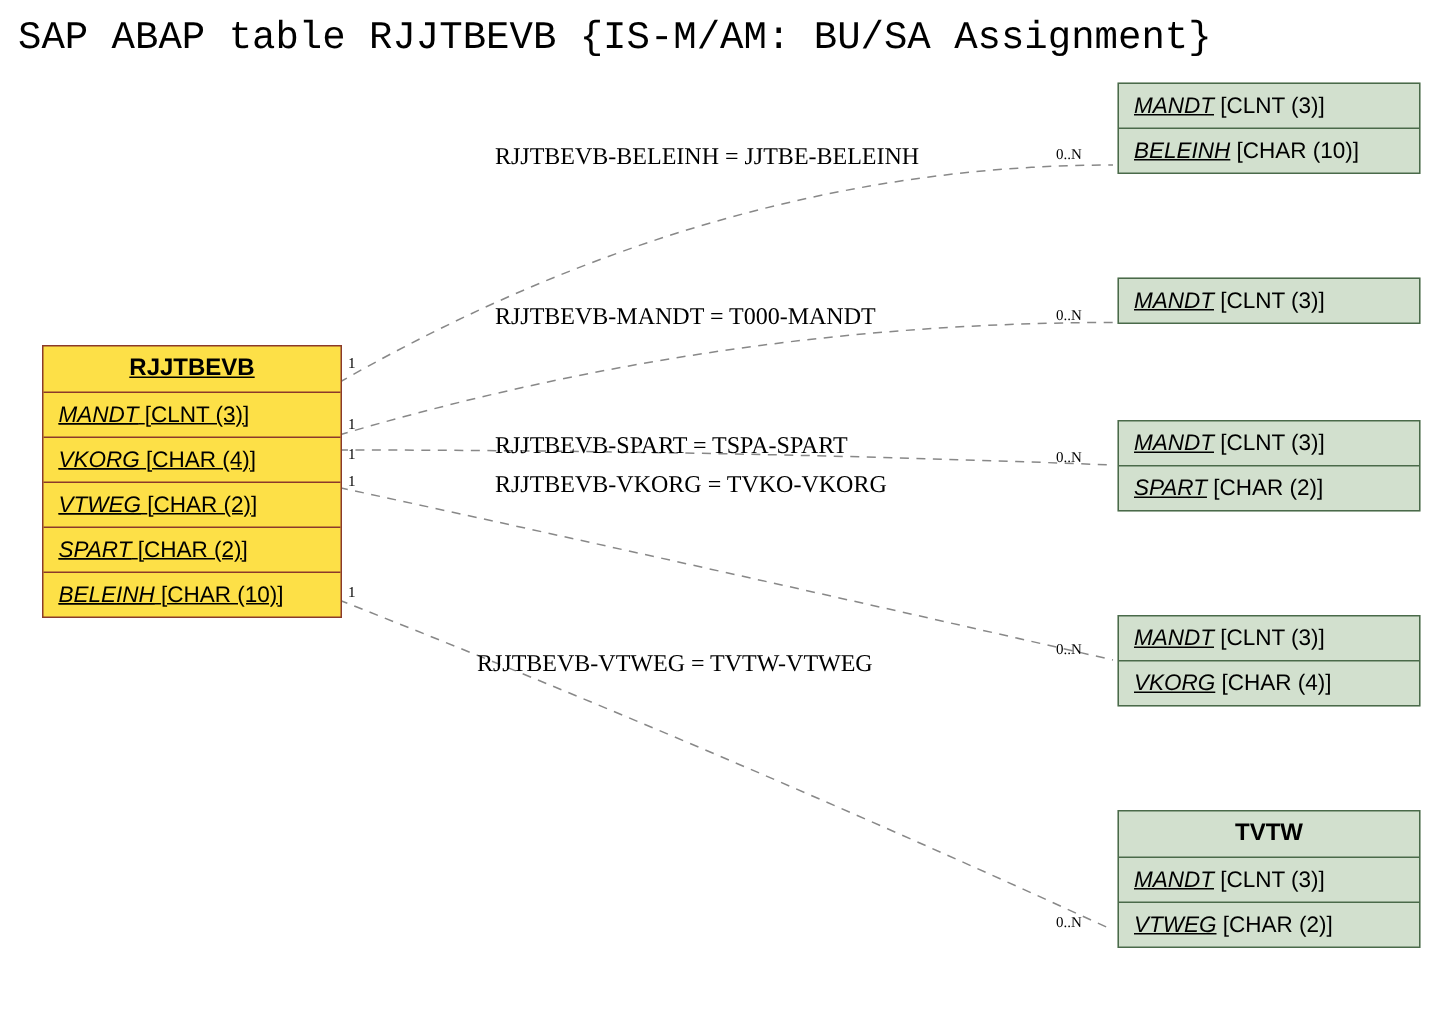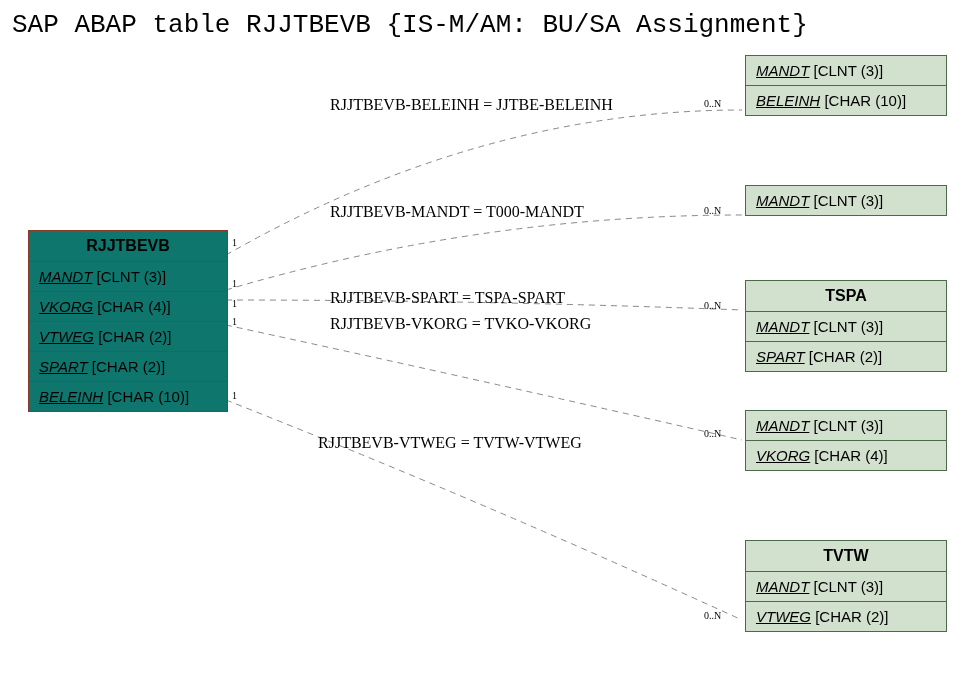--- a/index.html
+++ b/index.html
@@ -18,22 +18,23 @@
     left: 12px;
     font-size: 26px;
     font-family: Liberation Mono, monospace;
   }
   .entity {
     position: absolute;
     border: 1px solid #4a6a4a;
     background: #d2e0ce;
   }
   .entity.main {
-    background: #0f766e;
+    background: #fde047;
     border-color: #8b3a2a;
+    text-decoration: underline;
   }
   .entity .header {
     text-align: center;
     font-weight: bold;
     padding: 6px 10px;
     border-bottom: 1px solid #4a6a4a;
     font-size: 16px;
   }
   .entity.main .header { border-bottom-color: #8b3a2a; }
   .entity .row {
@@ -98,21 +99,20 @@
   </div>
 </div>
 
 <div class="entity" style="left:745px; top:185px; width:200px;">
   <div>
     <div class="row"><span class="fname">MANDT</span> <span class="ftype">[CLNT (3)]</span></div>
   </div>
 </div>
 
 <div class="entity" style="left:745px; top:280px; width:200px;">
-  <div class="header">TSPA</div>
   <div>
     <div class="row"><span class="fname">MANDT</span> <span class="ftype">[CLNT (3)]</span></div>
     <div class="row"><span class="fname">SPART</span> <span class="ftype">[CHAR (2)]</span></div>
   </div>
 </div>
 
 <div class="entity" style="left:745px; top:410px; width:200px;">
   <div>
     <div class="row"><span class="fname">MANDT</span> <span class="ftype">[CLNT (3)]</span></div>
     <div class="row"><span class="fname">VKORG</span> <span class="ftype">[CHAR (4)]</span></div>

